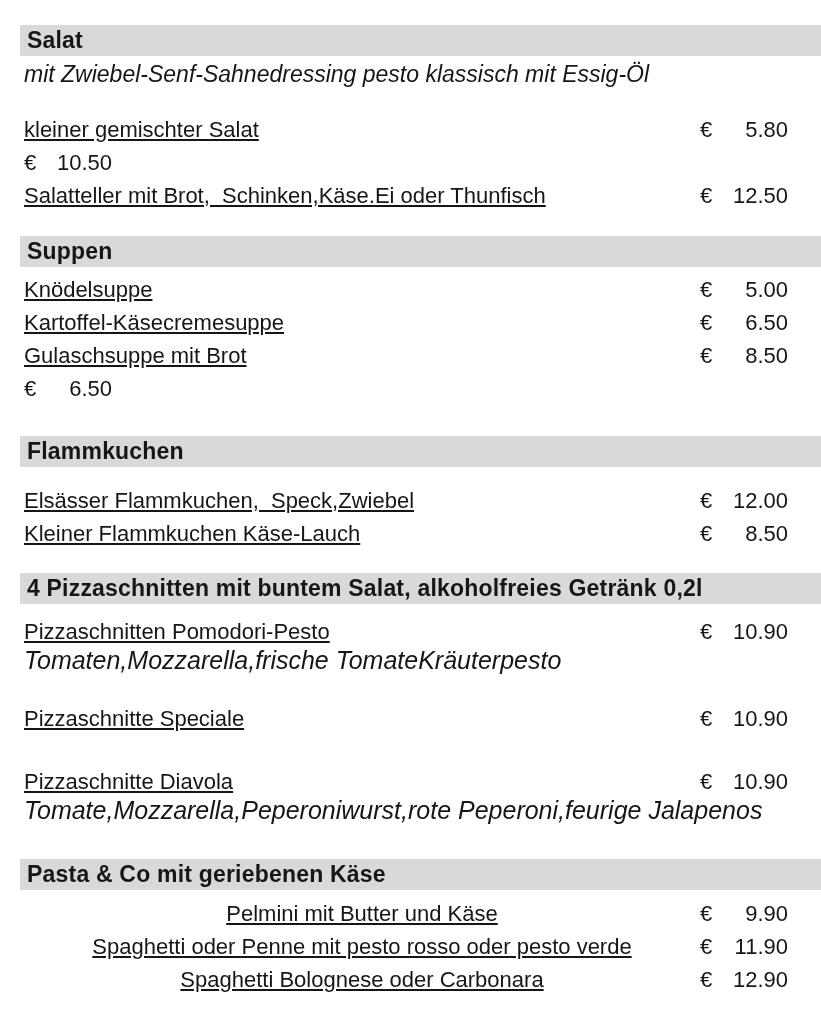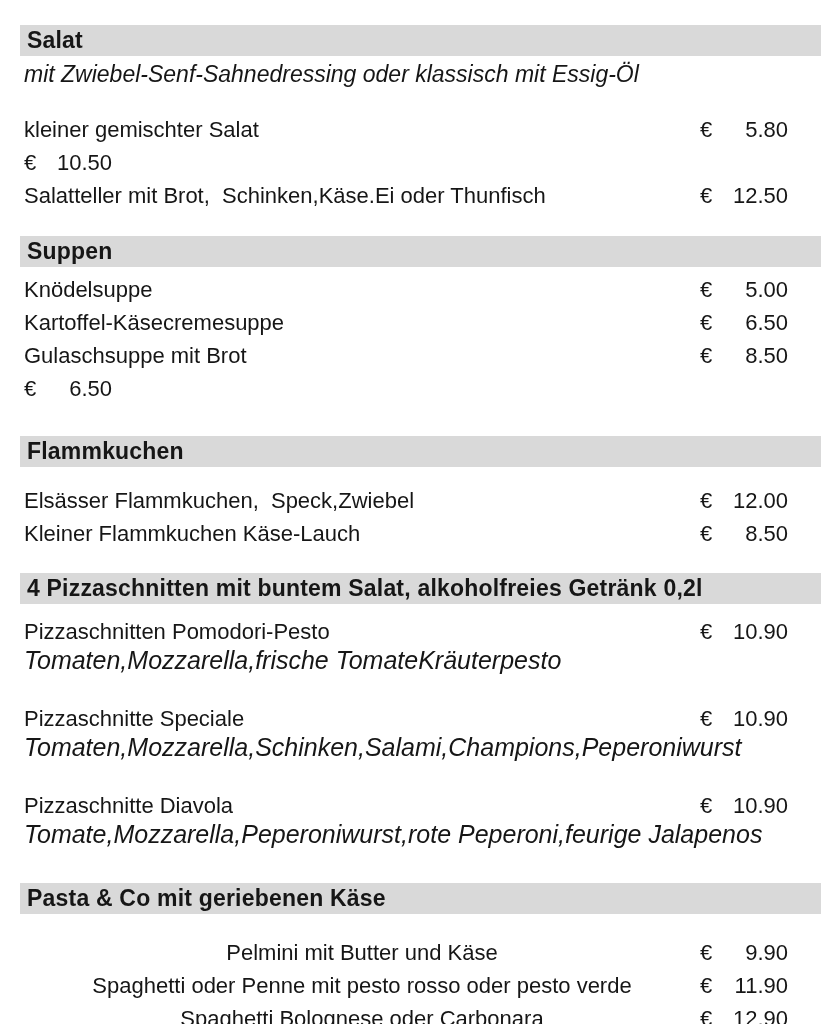--- a/index.html
+++ b/index.html
@@ -44,33 +44,34 @@
   }
   .items { }
   .sec-salat .items { margin-top: 25px; }
   .sec-suppen { margin-top: 24px; }
   .sec-suppen .items { margin-top: 6px; }
   .sec-flamm { margin-top: 31px; }
   .sec-flamm .items { margin-top: 17px; }
   .sec-pizza { margin-top: 23px; }
   .sec-pizza .items { margin-top: 11px; }
   .sec-pasta { margin-top: 37px; text-align: center; }
-  .sec-pasta .items { margin-top: 22px; }
+  .sec-pasta .items { margin-top: 7px; }
   .menu-row {
     display: flex;
     justify-content: space-between;
     align-items: center;
     height: 33px;
     padding-left: 24px;
     padding-right: 33px;
     font-size: 22px;
   }
   .item-name {
     flex: 1;
     white-space: pre-wrap;
+    text-decoration: underline;
   }
   .price {
     width: 88px;
     display: flex;
     justify-content: space-between;
     align-items: baseline;
     flex-shrink: 0;
   }
   .item-desc {
     padding-left: 24px;
@@ -86,21 +87,21 @@
 </style>
 </head>
 <body>
 
 <div class="page">
 
   <div class="section sec-salat">
     <div class="section-bar">
       <span class="section-title">Salat</span>
     </div>
-    <div class="section-subtitle">mit Zwiebel-Senf-Sahnedressing oder klassisch mit Essig-Öl</div>
+    <div class="section-subtitle">mit Zwiebel-Senf-Sahnedressing pesto klassisch mit Essig-Öl</div>
     <div class="items">
       <div class="menu-row">
         <span class="item-name">kleiner gemischter Salat</span>
         <span class="price">
             <span>€</span>
             <span>5.80</span>
           </span>
       </div>
       <div class="menu-row">
         <span class="price">
@@ -191,21 +192,20 @@
         <div class="item-desc">Tomaten,Mozzarella,frische TomateKräuterpesto</div>
       </div>
       <div class="pizza-item">
         <div class="menu-row">
           <span class="item-name">Pizzaschnitte Speciale</span>
           <span class="price">
               <span>€</span>
               <span>10.90</span>
             </span>
         </div>
-        <div class="item-desc">Tomaten,Mozzarella,Schinken,Salami,Champions,Peperoniwurst</div>
       </div>
       <div class="pizza-item">
         <div class="menu-row">
           <span class="item-name">Pizzaschnitte Diavola</span>
           <span class="price">
               <span>€</span>
               <span>10.90</span>
             </span>
         </div>
         <div class="item-desc">Tomate,Mozzarella,Peperoniwurst,rote Peperoni,feurige Jalapenos</div>

